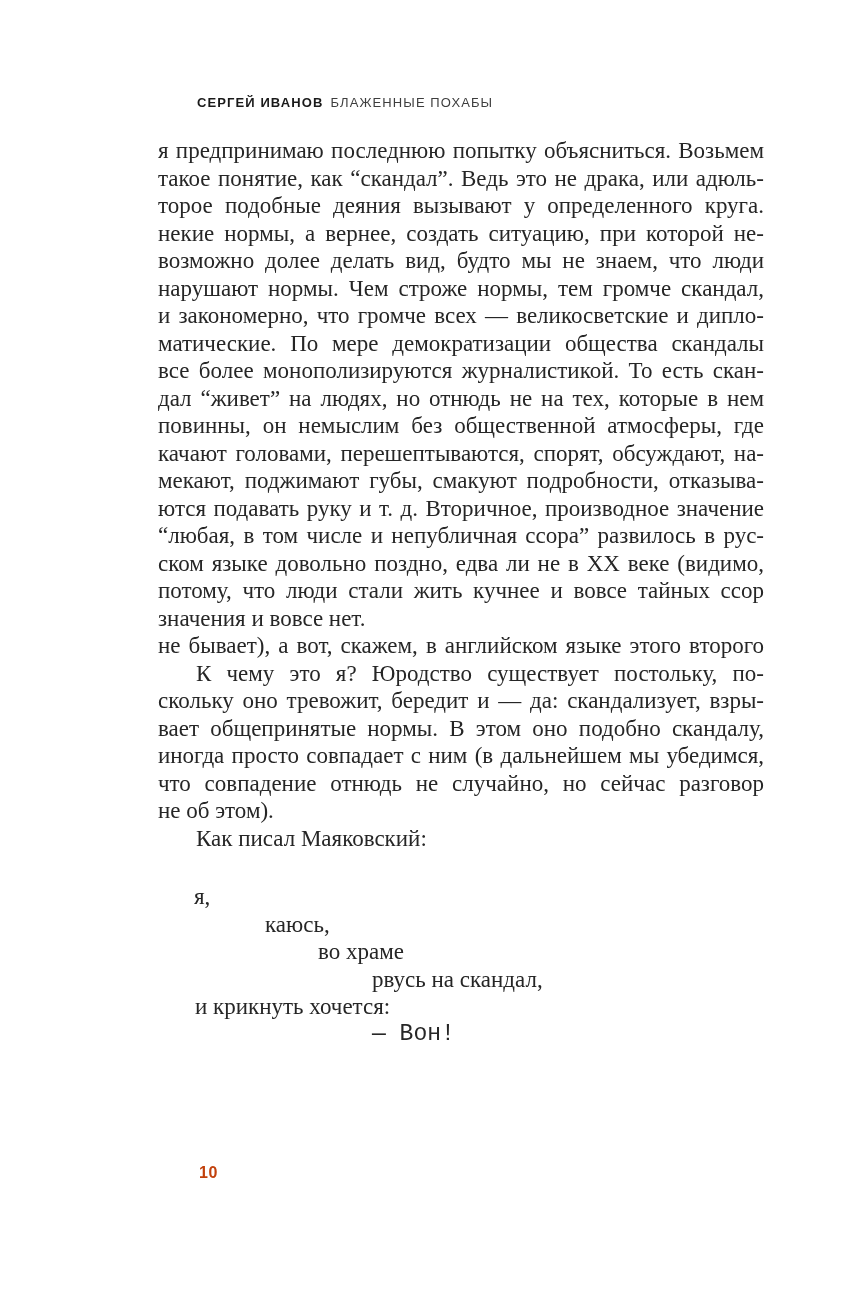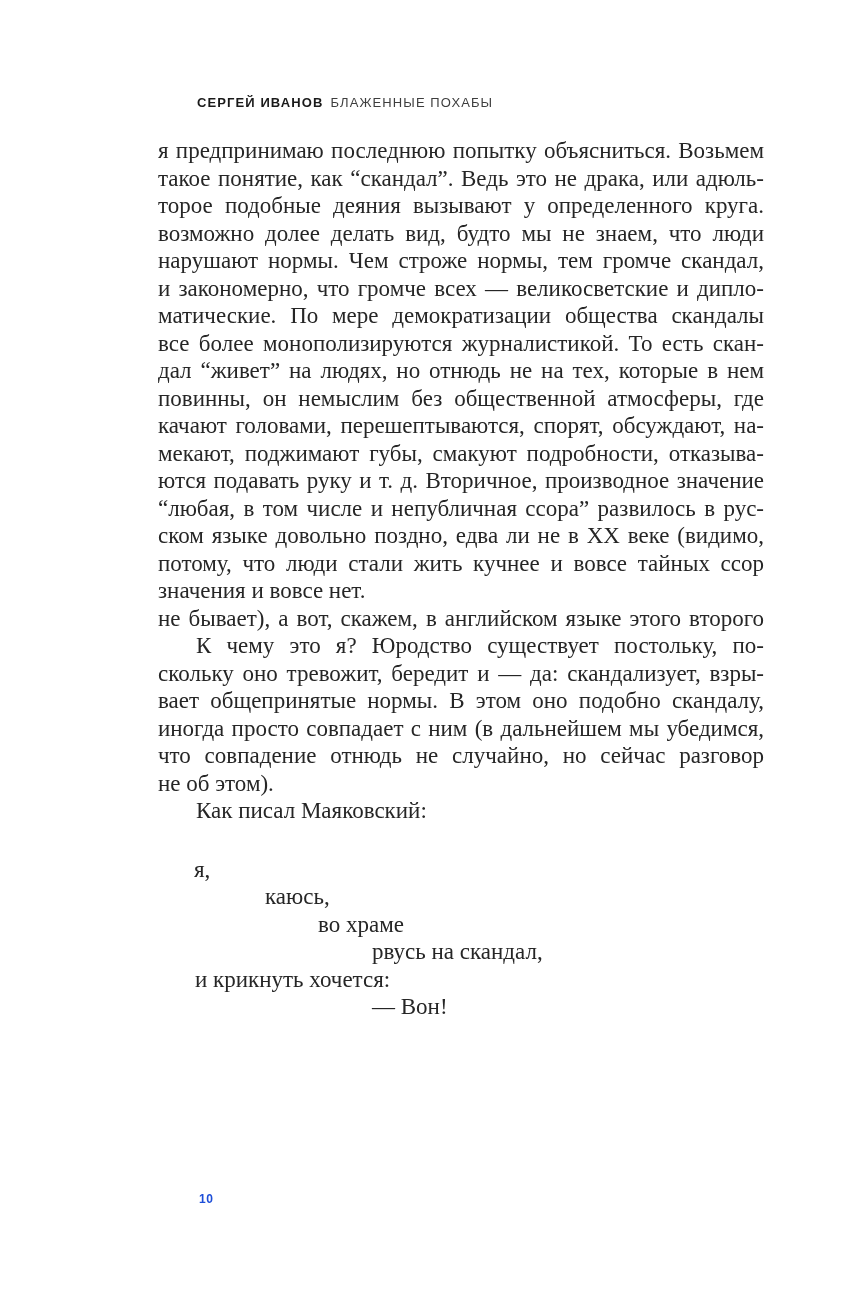--- a/index.html
+++ b/index.html
@@ -67,48 +67,49 @@
     text-align: left;
     text-align-last: left;
     height: 27.5px;
     white-space: nowrap;
   }
   .pi-0 { padding-left: 36px; }
   .pi-1 { padding-left: 107px; }
   .pi-2 { padding-left: 160px; }
   .pi-3 { padding-left: 214px; }
   .pi-4 { padding-left: 37px; }
-  .pi-5 { padding-left: 214px; }
+  .pi-5 { padding-left: 214px; font-family: Liberation Mono, monospace; }
   
   .page-number {
     position: absolute;
     left: 199px;
-    top: 1192px;
+    top: 1164px;
     font-family: "Liberation Sans", sans-serif;
-    font-size: 12px;
+    font-size: 16px;
     font-weight: 700;
     letter-spacing: 0.5px;
-    color: #1d4ed8;
+    color: #c2410c;
   }
 </style>
 </head>
 <body>
 
 <div class="page">
 
   <div class="running-head">
     <span class="author">СЕРГЕЙ ИВАНОВ</span><span class="book-title">БЛАЖЕННЫЕ ПОХАБЫ</span>
   </div>
 
   <div class="textblock">
 
     <div>
       <div class="line">я предпринимаю последнюю попытку объясниться. Возьмем</div>
       <div class="line">такое понятие, как “скандал”. Ведь это не драка, или адюль-</div>
       <div class="line">торое подобные деяния вызывают у определенного круга.</div>
+      <div class="line">некие нормы, а вернее, создать ситуацию, при которой не-</div>
       <div class="line">возможно долее делать вид, будто мы не знаем, что люди</div>
       <div class="line">нарушают нормы. Чем строже нормы, тем громче скандал,</div>
       <div class="line">и закономерно, что громче всех — великосветские и дипло-</div>
       <div class="line">матические. По мере демократизации общества скандалы</div>
       <div class="line">все более монополизируются журналистикой. То есть скан-</div>
       <div class="line">дал “живет” на людях, но отнюдь не на тех, которые в нем</div>
       <div class="line">повинны, он немыслим без общественной атмосферы, где</div>
       <div class="line">качают головами, перешептываются, спорят, обсуждают, на-</div>
       <div class="line">мекают, поджимают губы, смакуют подробности, отказыва-</div>
       <div class="line">ются подавать руку и т. д. Вторичное, производное значение</div>

